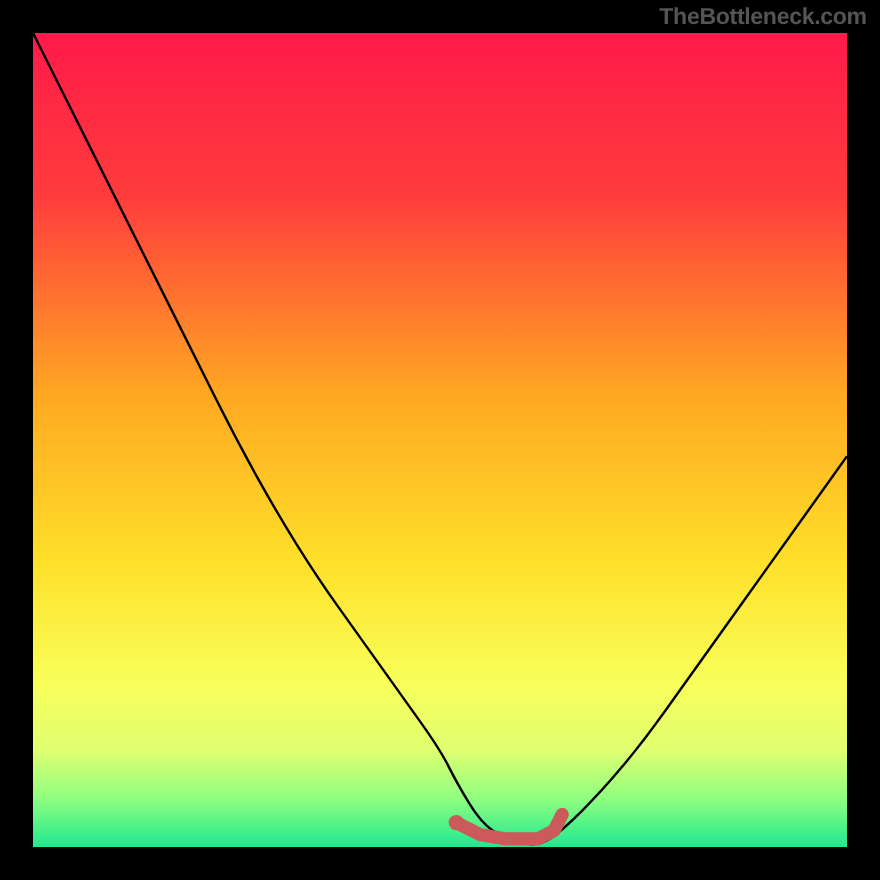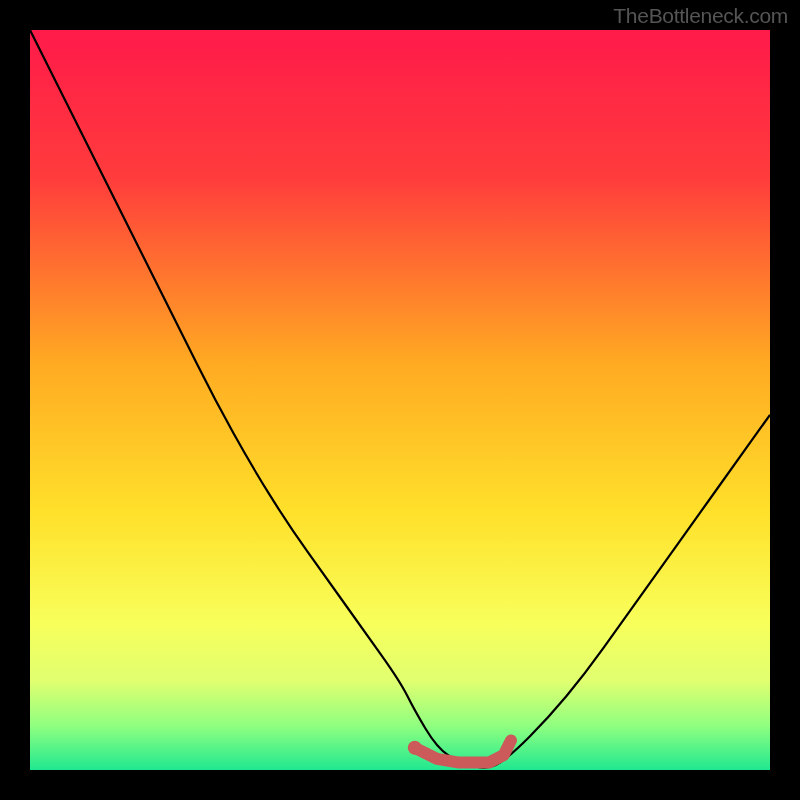--- a/index.html
+++ b/index.html
@@ -10,21 +10,21 @@
     font-family: Arial, Helvetica, sans-serif;
     position: relative;
     overflow: hidden;
   }
   .attribution {
     position: absolute;
     top: 4px;
     right: 12px;
     color: #555;
     font-size: 21px;
-    font-weight: 400;
+    font-weight: 700;
     letter-spacing: -0.3px;
     z-index: 10;
   }
   .plot-area {
     position: absolute;
     left: 30px;
     top: 30px;
     width: 740px;
     height: 740px;
     overflow: hidden;

